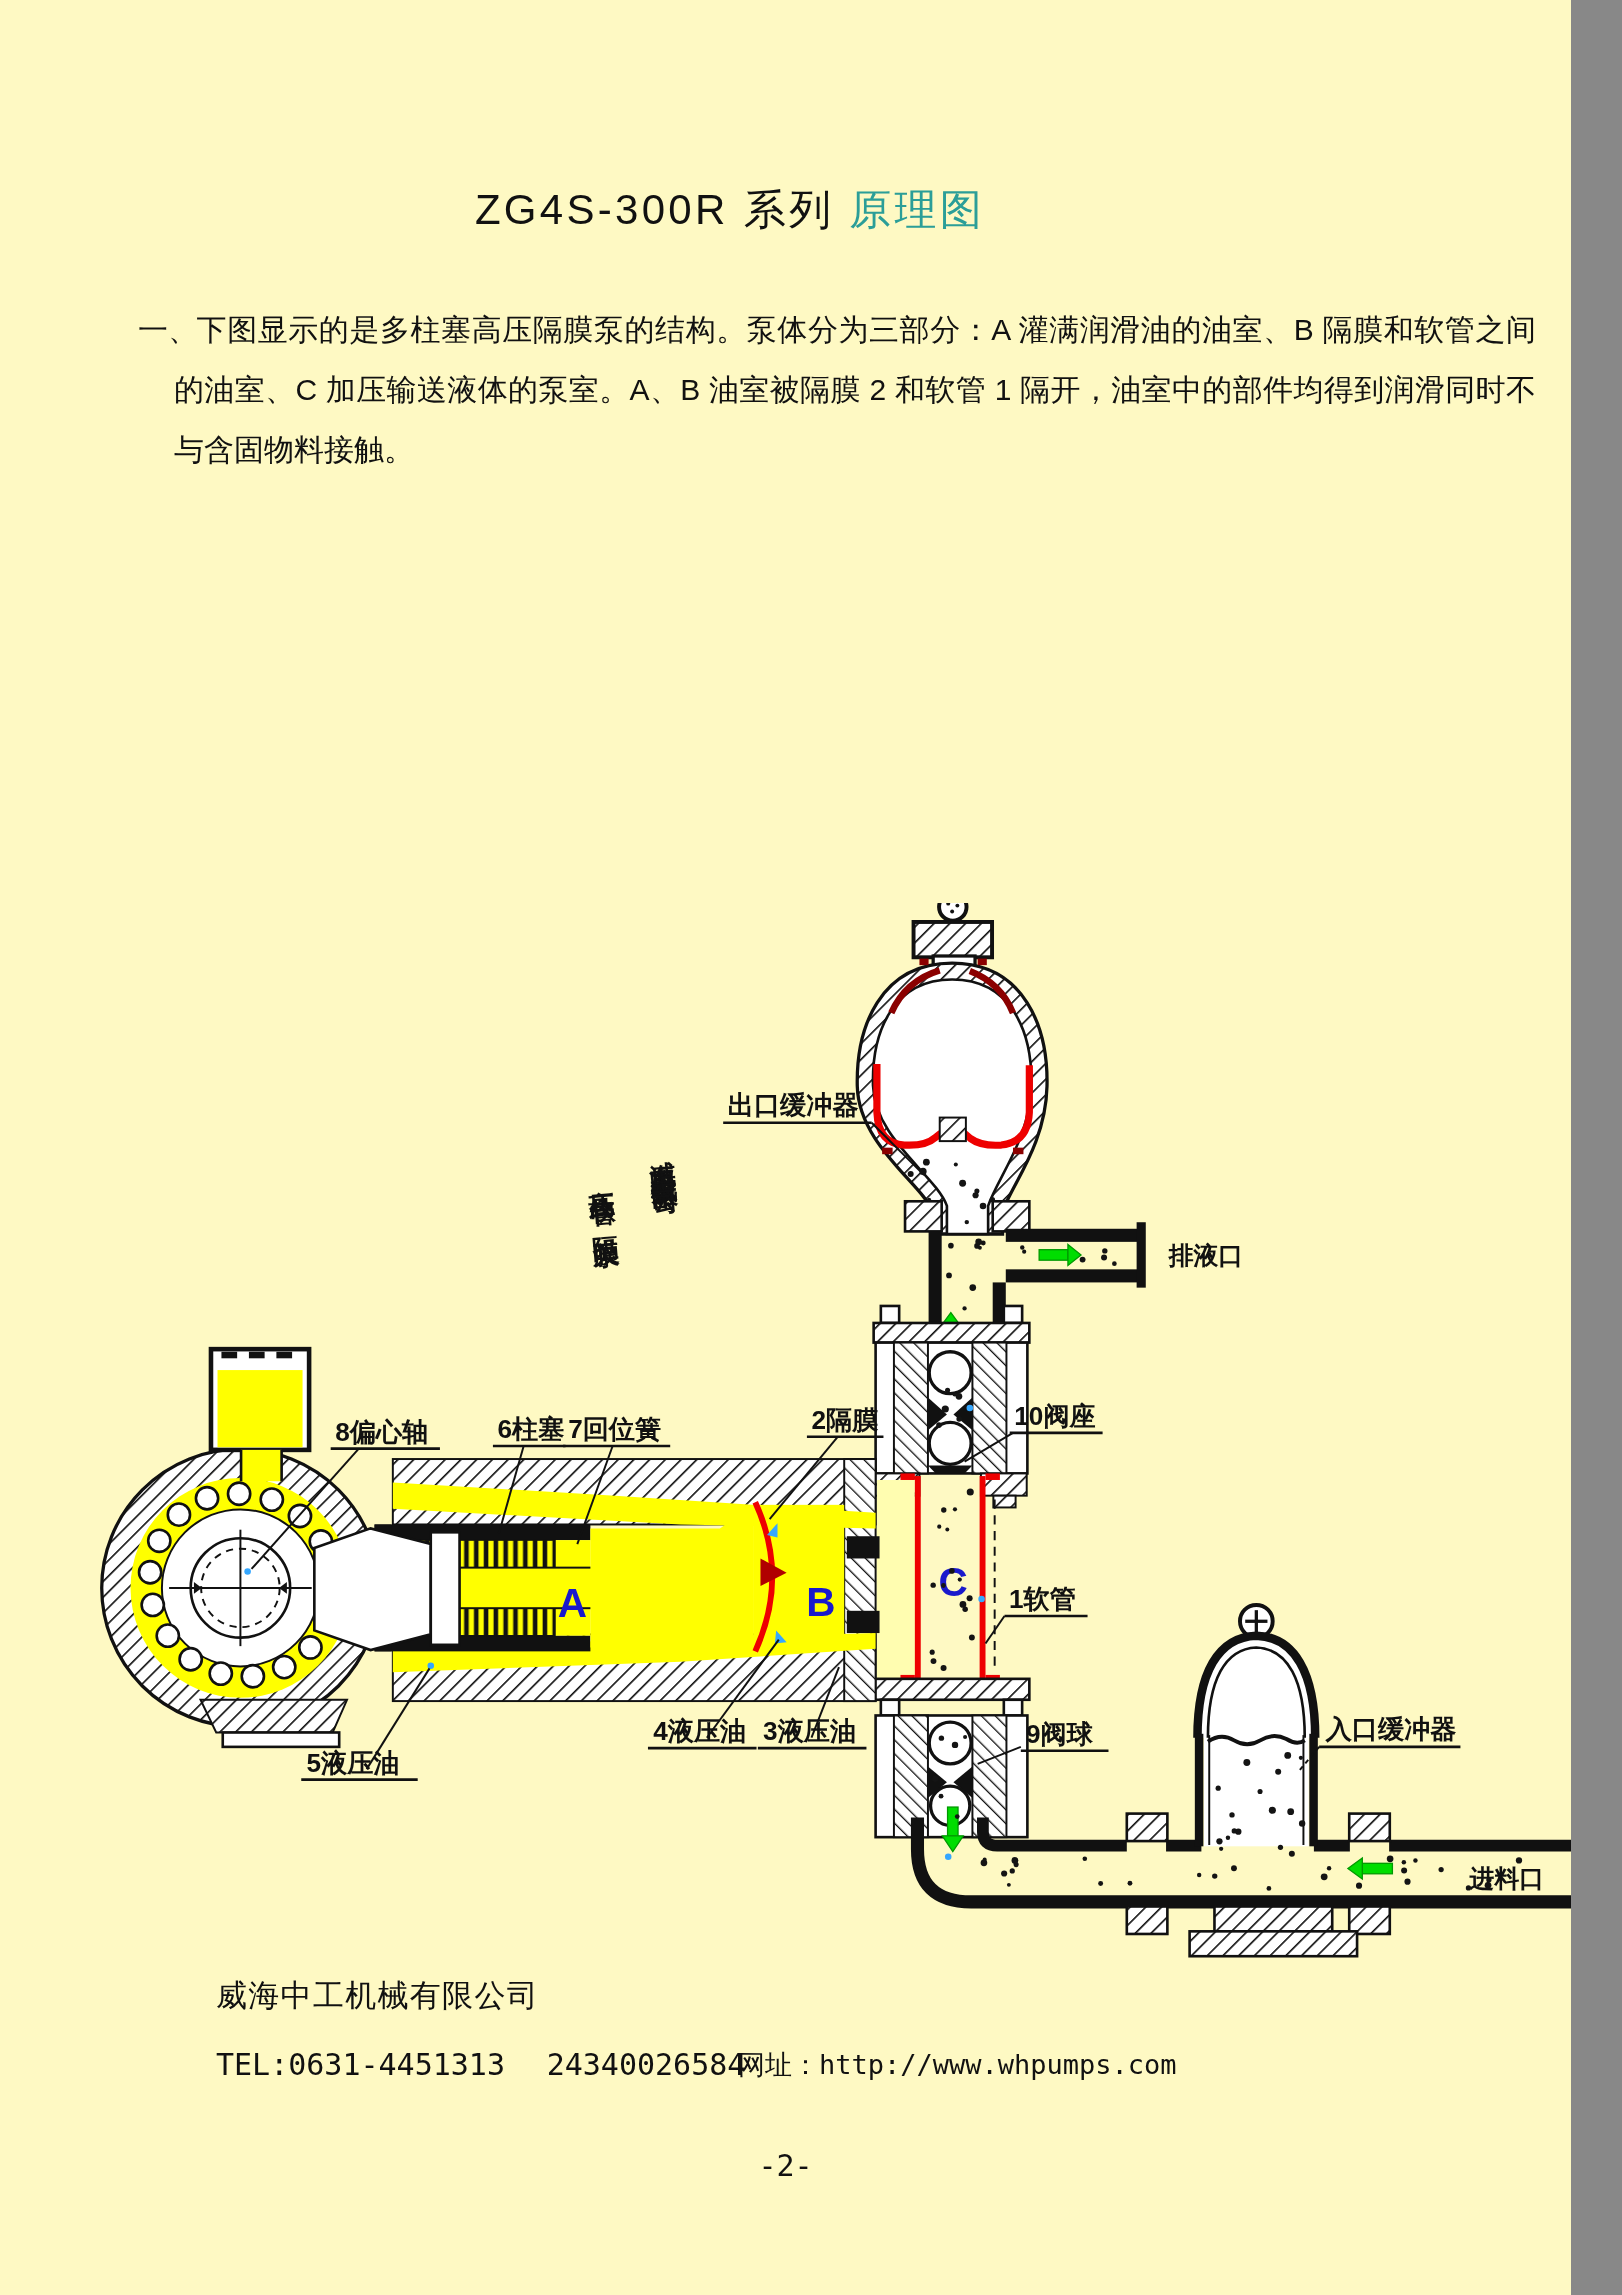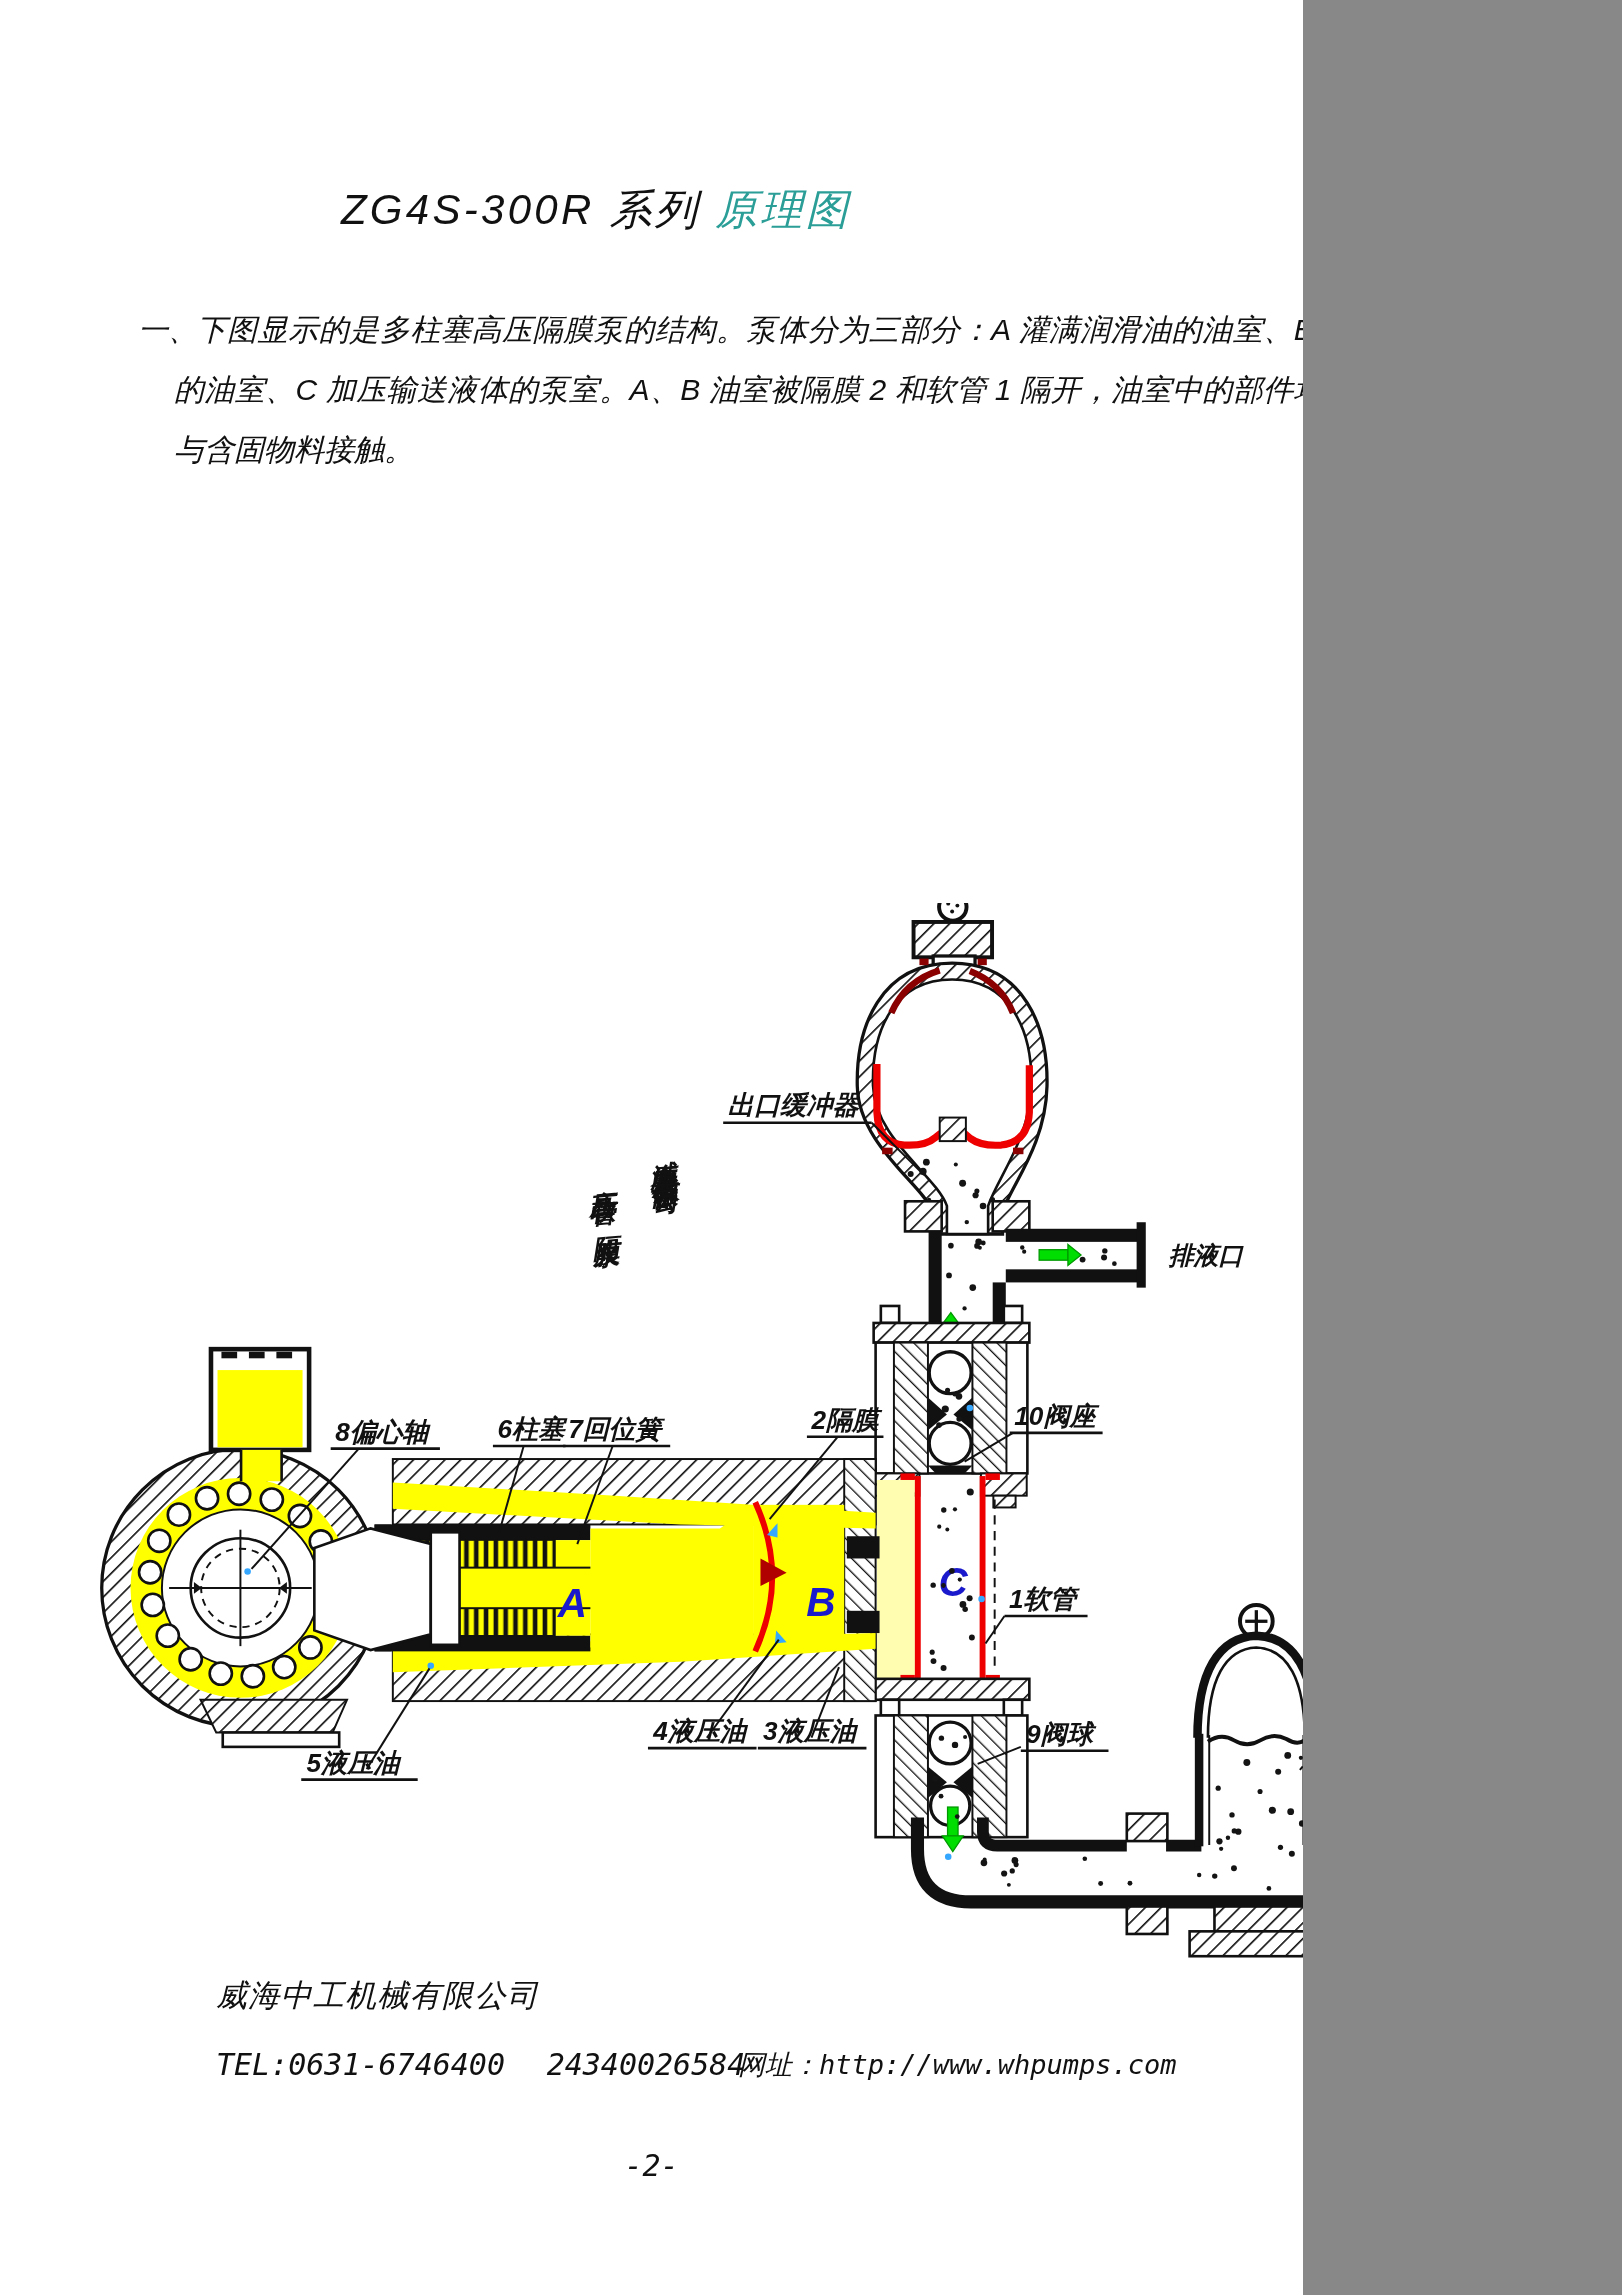--- a/index.html
+++ b/index.html
@@ -1,18 +1,18 @@
 <!DOCTYPE html>
 <html style="font-size:10.5px"><head>
 <meta charset="utf-8">
 <style>
   html,body{margin:0;padding:0;background:#888;}
   .page{
-    position:relative;width:1303px;height:2295px;background:#ffffff;
-    font-family:"Liberation Sans","DejaVu Sans",sans-serif;color:#111;overflow:hidden;font-style:italic;
+    position:relative;width:1571px;height:2295px;background:#fef9c3;
+    font-family:"Liberation Sans","DejaVu Sans",sans-serif;color:#111;overflow:hidden;
   }
   .abs{position:absolute;}
   .title{
     top:182px;left:0;right:0;text-align:center;padding-right:111px;
     font-size:42px;letter-spacing:3.3px;font-weight:500;white-space:nowrap;
   }
   .title .accent{color:#2B9E98;}
   .bodytext{
     top:296px;left:134px;width:1406px;
     font-size:30px;line-height:60px;text-align:justify;
@@ -427,21 +427,21 @@
         <circle cx="1939.2" cy="2886.4" r="3.6"></circle>
         <circle cx="1944.5" cy="2767.0" r="5.4"></circle>
       </g>
   </svg>
 
   <div class="abs vtext" style="left:647px;top:1140px;">威海中工机械有限公司</div>
   <div class="abs vtext" style="left:586px;top:1170px;">高压软管-隔膜泵</div>
 
   <div class="abs footer-co">威海中工机械有限公司</div>
   <div class="abs footer-line">
-    <span class="mono">TEL:0631-6746400</span>
+    <span class="mono">TEL:0631-4451313</span>
     <span>&nbsp;&nbsp;&nbsp;</span>
     <span class="mono">24340026584</span>
   </div>
   <div class="abs site">
     <span>网址：</span><span class="mono">http://www.whpumps.com</span>
   </div>
   <div class="abs pagenum">-2-</div>
 
 </div>
 

